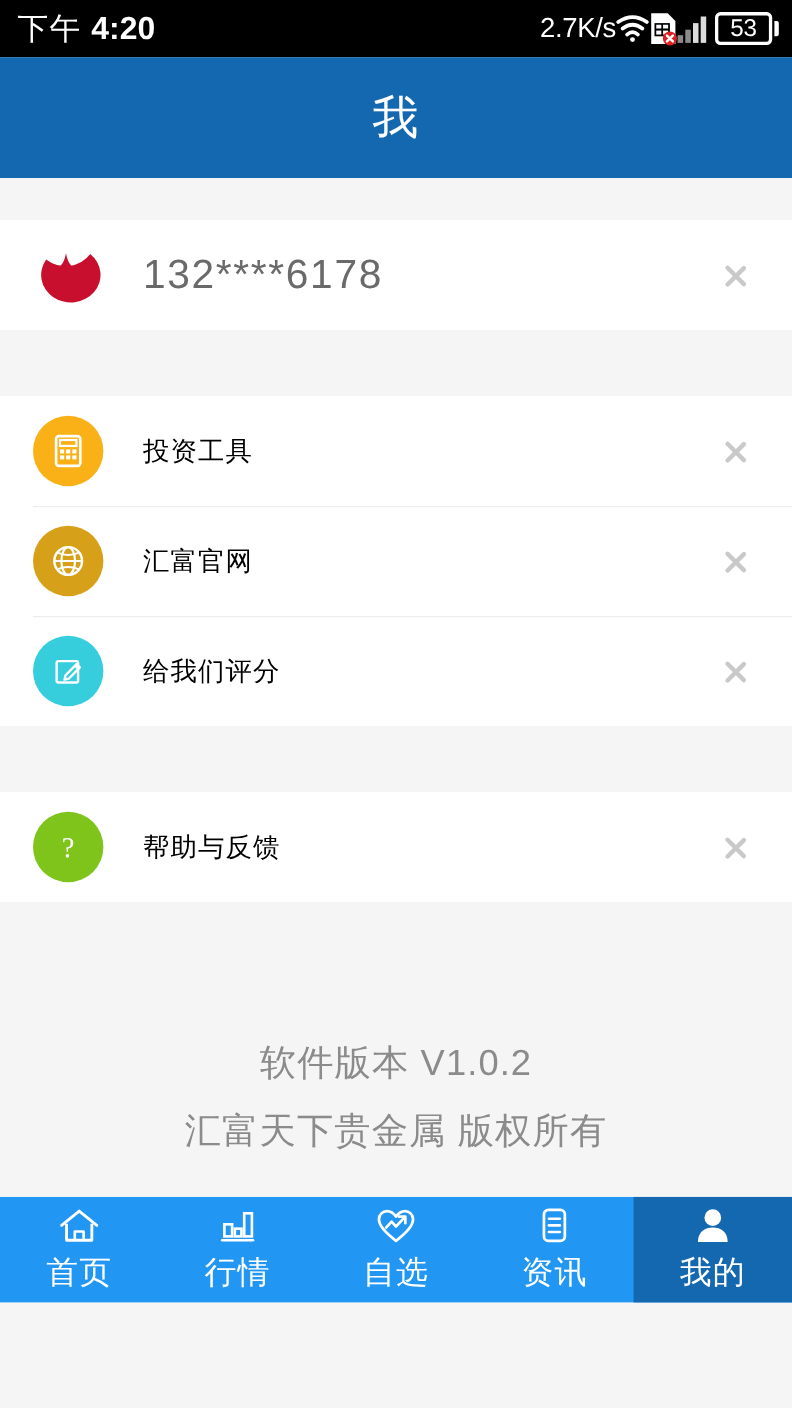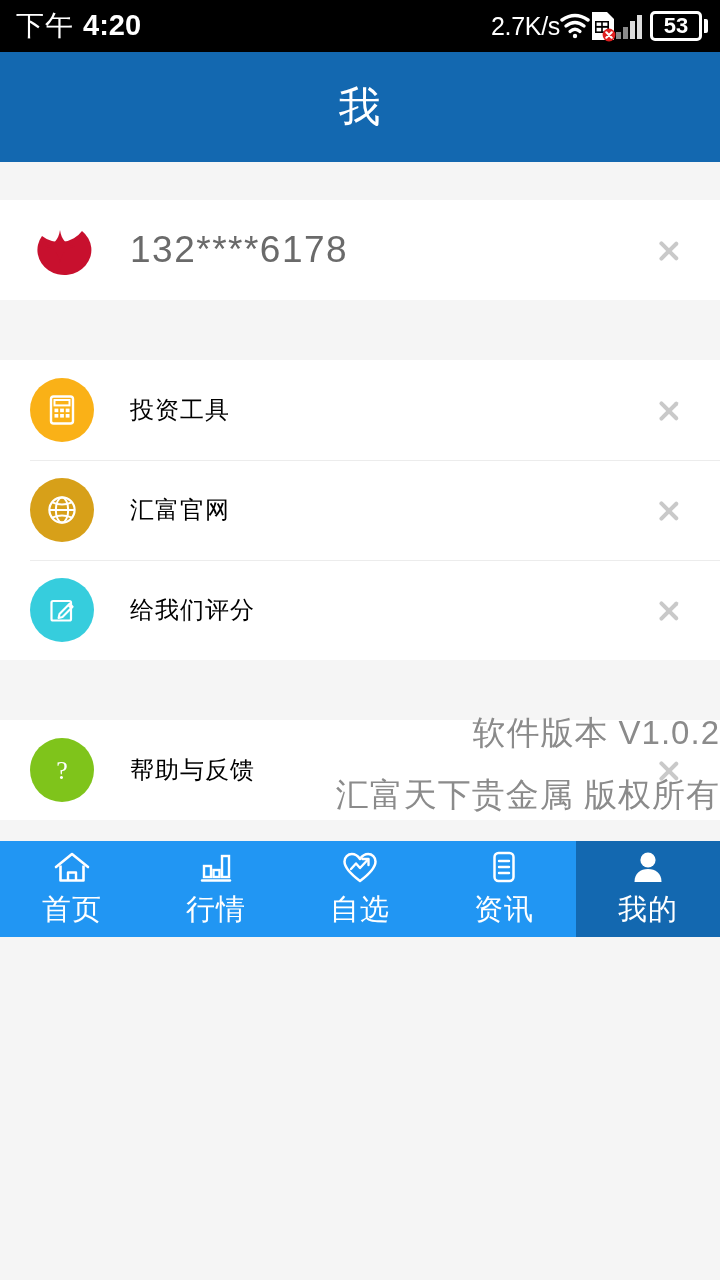--- a/index.html
+++ b/index.html
@@ -2,21 +2,21 @@
 <html><head>
 <meta charset="utf-8">
 <style>
   * { margin:0; padding:0; box-sizing:border-box; }
   html,body { width:720px; height:1280px; }
   body {
     font-family:"Liberation Sans","DejaVu Sans",sans-serif;
     background:#f5f5f5;
     overflow:hidden;
   }
-  .phone { position:relative; width:720px; height:937px; display:flex; flex-direction:column; }
+  .phone { position:relative; width:720px; height:1184px; display:flex; flex-direction:column; }
 
   
   .statusbar{
     height:52px; background:#000; color:#fff;
     display:flex; align-items:center; justify-content:space-between;
     padding:0 12px 0 16px; flex:0 0 52px;
   }
   .sb-left{ display:flex; align-items:baseline; gap:9px; }
   .sb-ampm{ font-size:28px; letter-spacing:1px; }
   .sb-time{ font-size:29px;font-weight:bold; }
@@ -27,21 +27,21 @@
   .icon-signal{ width:34px; height:26px; display:flex; align-items:flex-end; gap:2px; }
   .icon-signal i{ display:block; width:5px; background:#8a8a8a; }
   .icon-signal i:nth-child(1){ height:7px; }
   .icon-signal i:nth-child(2){ height:12px; }
   .icon-signal i:nth-child(3){ height:18px; background:#dcdcdc; }
   .icon-signal i:nth-child(4){ height:24px; background:#dcdcdc; }
   .icon-batt{ display:flex; align-items:center; }
   .batt-body{
     border:3px solid #fff; border-radius:5px; height:30px; min-width:52px;
     display:flex; align-items:center; justify-content:center;
-    font-size:22px; color:#fff; padding:11px 3px;font-weight:bold;
+    font-size:22px; color:#fff; padding:11px 3px;
   }
   .batt-tip{ width:4px; height:14px; background:#fff; margin-left:2px; border-radius:0 2px 2px 0;}
 
   
   .header{
     flex:0 0 110px; background:#1368b0;
     display:flex; align-items:center; justify-content:center;
   }
   .header h1{ color:#fff; font-size:42px; font-weight:400; letter-spacing:1px; }
 
@@ -71,22 +71,22 @@
 
   
   .logo-svg{ display:block; width:64px; height:64px; }
 
   
   .cic{ width:64px; height:64px; border-radius:50%; display:flex; align-items:center; justify-content:center;}
   .cic svg{ display:block; }
 
   
   .footer{
-    position:absolute; left:0; right:0; bottom:14px;
-    text-align:right; color:#8b8b8b;
+    position:absolute; left:0; right:0; bottom:28px;
+    text-align:center; color:#8b8b8b;
   }
   .footer div{ font-size:33px; line-height:1.9; letter-spacing:1px; }
 
   
   .tabbar{ flex:0 0 96px; display:flex; background:#2196f3; }
   .tab{
     flex:1 1 0; display:flex; flex-direction:column; align-items:center; justify-content:center;
     gap:5px; color:#fff;
   }
   .tab.active{ background:#1368b0; }

